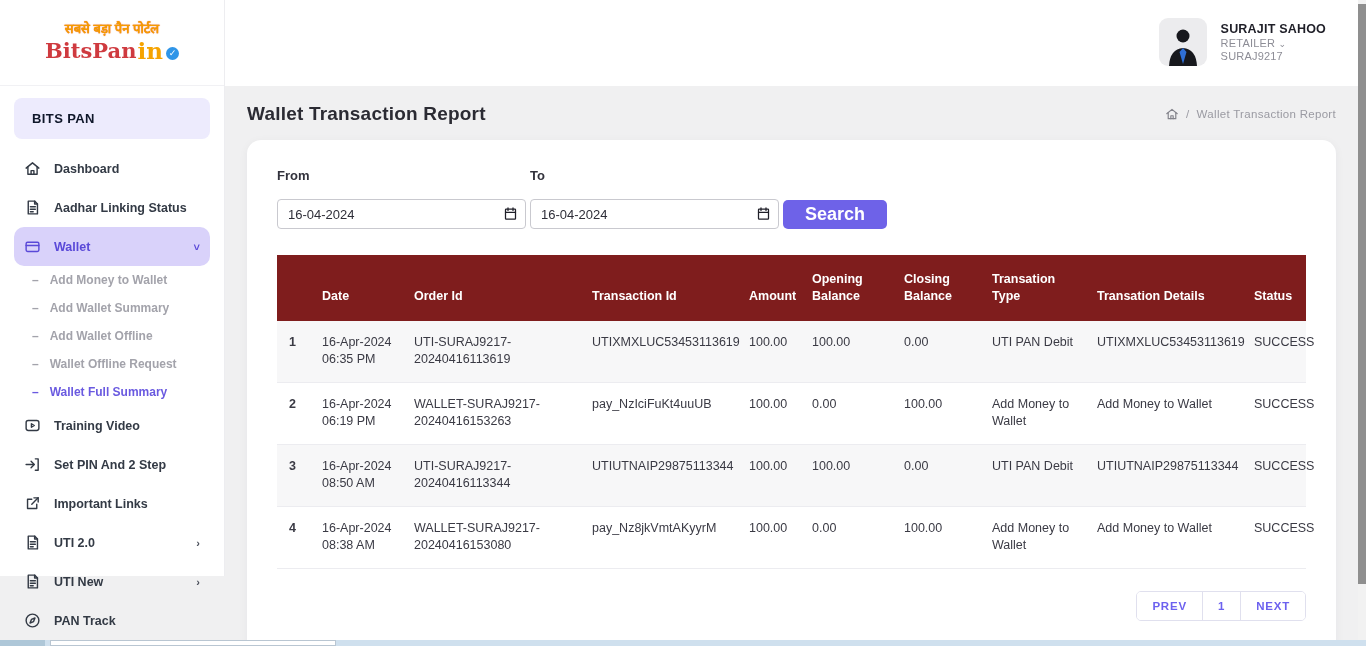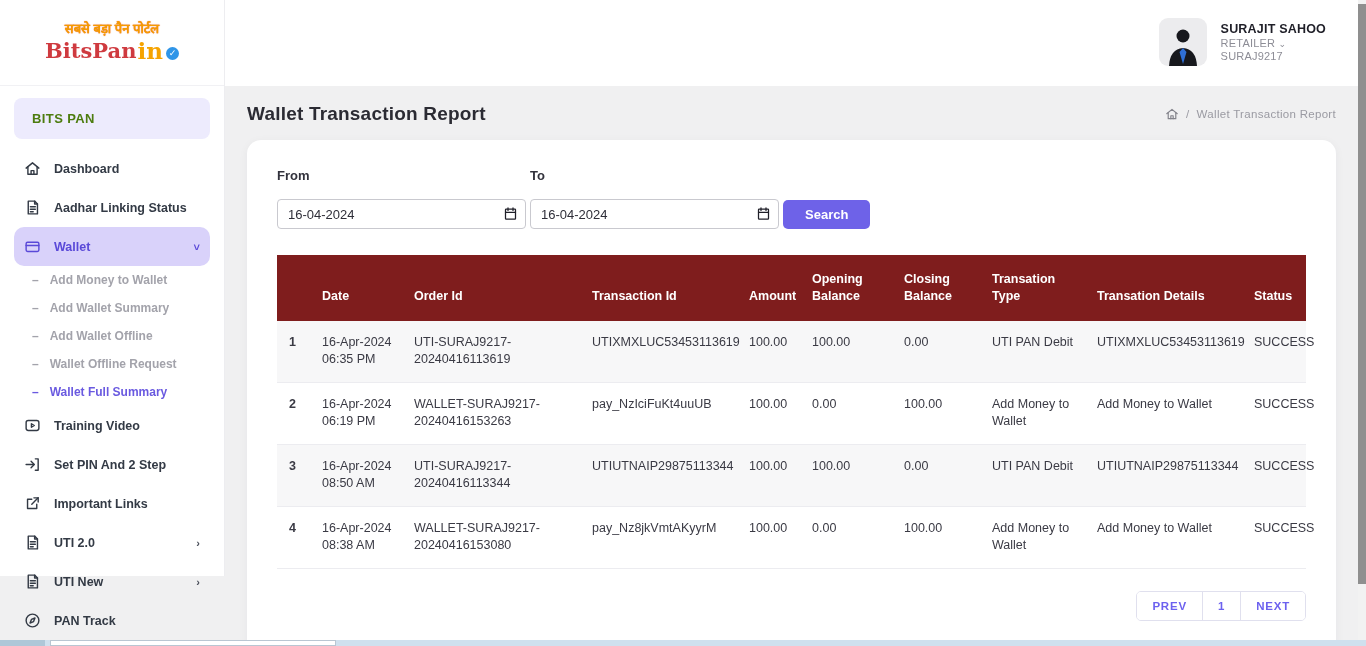--- a/index.html
+++ b/index.html
@@ -11,21 +11,21 @@
              border-right:1px solid #ededf0; z-index:5; }
   .logo-area { height:86px; display:flex; flex-direction:column; align-items:center; justify-content:center;
                border-bottom:1px solid #f1f1f4; background:#fff; }
   .logo-tagline { color:#f59c00; font-size:13px; font-weight:bold; text-shadow:0 0 1px #e4572e; line-height:1.2; }
   .logo-brand { display:flex; align-items:center; gap:1px; }
   .brand-main { font-family:"DejaVu Serif", serif; font-weight:bold; font-size:21px; color:#cf3a3f; }
   .brand-suffix { font-family:"DejaVu Serif", serif; font-weight:bold; font-size:23px; color:#f5a300; }
   .verified-badge { width:13px; height:13px; background:#2f95e8; border-radius:50%; color:#fff; font-size:9px;
                     display:inline-flex; align-items:center; justify-content:center; margin-left:2px; margin-top:6px; }
   .side-nav { padding:12px 14px 0 14px; }
-  .section-pill { background:#edebfd; color:#4d7c0f; font-size:13px; font-weight:bold; letter-spacing:.4px;
+  .section-pill { background:#edebfd; color:#0f172a; font-size:13px; font-weight:bold; letter-spacing:.4px;
                   padding:13px 18px; border-radius:8px; margin-bottom:10px; }
   .nav-item { display:flex; align-items:center; gap:13px; padding:0 10px; height:39px; font-size:12.5px;
               font-weight:600; color:#333a45; cursor:pointer; border-radius:10px; }
   .nav-item svg { flex:0 0 auto; }
   .nav-item .grow { flex:1; }
   .nav-item.active { background:#d9d2fa; color:#5a49d8; }
   .nav-item.active svg { stroke:#5a49d8; }
   .sub-item { display:flex; align-items:center; gap:11px; padding:0 10px 0 18px; height:28px;
               font-size:12px; font-weight:600; color:#a3a3ab; cursor:pointer; }
   .sub-item .dash { font-weight:700; }
@@ -54,21 +54,21 @@
           box-shadow:0 2px 10px rgba(40,40,60,.05); min-height:460px; }
 
   .filter-row { display:flex; gap:4px; align-items:flex-end; margin-bottom:26px; }
   .filter-group { display:flex; flex-direction:column; width:249px; }
   .filter-label { font-size:13px; font-weight:bold; color:#32323c; margin-bottom:16px; }
   .date-wrap { position:relative; }
   .date-input { width:100%; height:30px; border:1px solid #c9c9cf; border-radius:4px; padding:0 30px 0 10px;
                 font-size:13px; color:#2e2e38; font-family:"Liberation Sans", sans-serif; background:#fff; }
   .cal-icon { position:absolute; right:8px; top:7px; }
   .search-btn { height:29px; padding:0 22px; background:#6e62e8; color:#fff; border:none; border-radius:5px;
-                font-size:13px; font-weight:600; cursor:pointer; font-family:"Liberation Sans", sans-serif;margin-top:16px; }
+                font-size:18px; font-weight:600; cursor:pointer; font-family:"Liberation Sans", sans-serif;margin-top:16px; }
 
   
   table.report { width:100%; border-collapse:collapse; table-layout:fixed; }
   table.report th { background:#7f1d1d; color:#fff; font-size:12.5px; font-weight:bold; text-align:left;
                     padding:16px 8px; vertical-align:bottom; line-height:1.35; }
   table.report th:first-child { border-radius:0; padding-left:12px; }
   table.report td { font-size:12.5px; color:#3a3a44; padding:13px 8px; vertical-align:top; line-height:1.4;
                     border-bottom:1px solid #ececf0; }
   table.report td:first-child { padding-left:12px; font-weight:bold; }
   table.report tr.odd td { background:#f7f7f8; }

